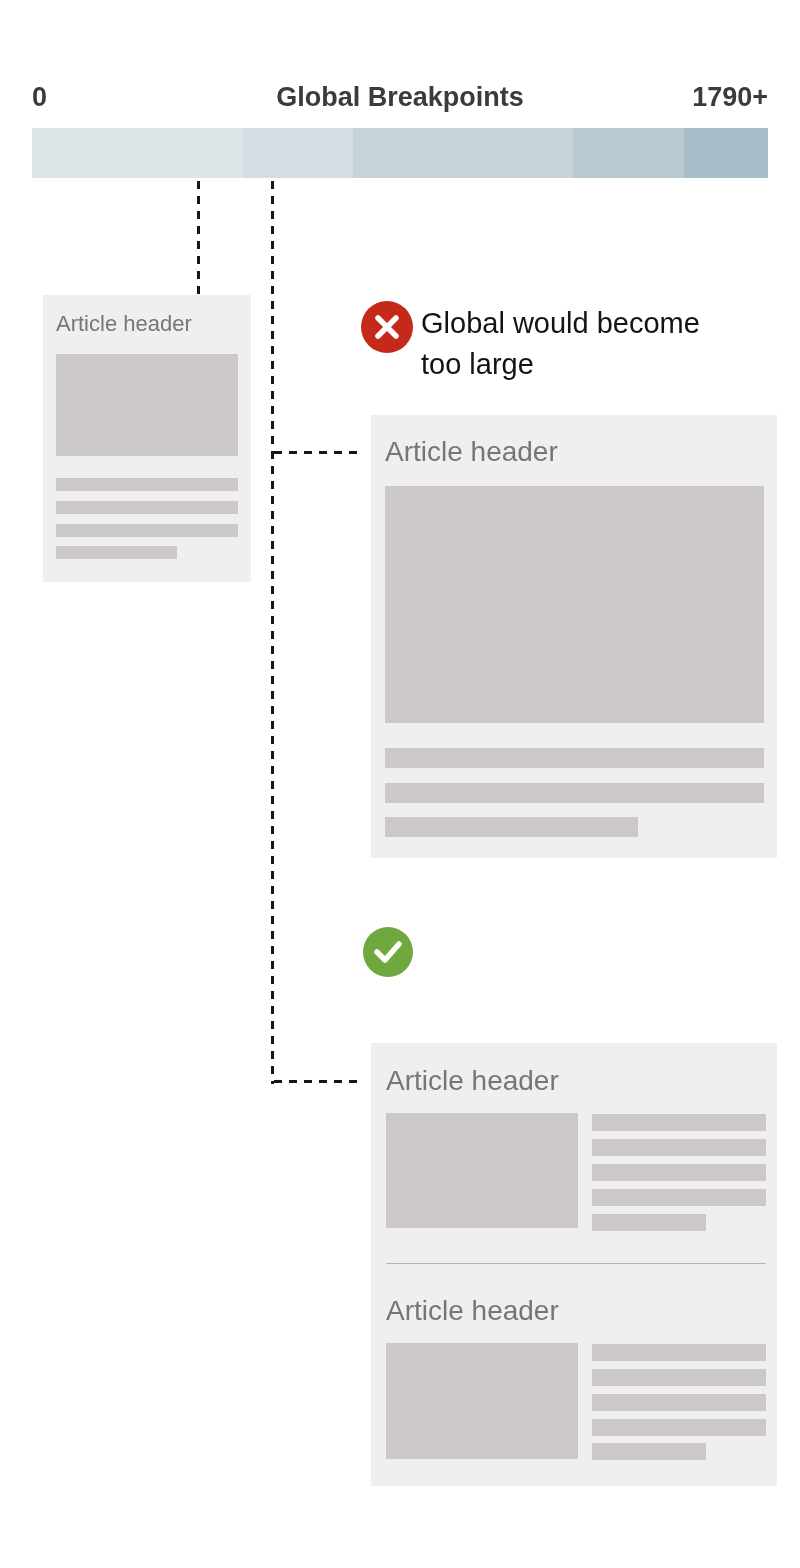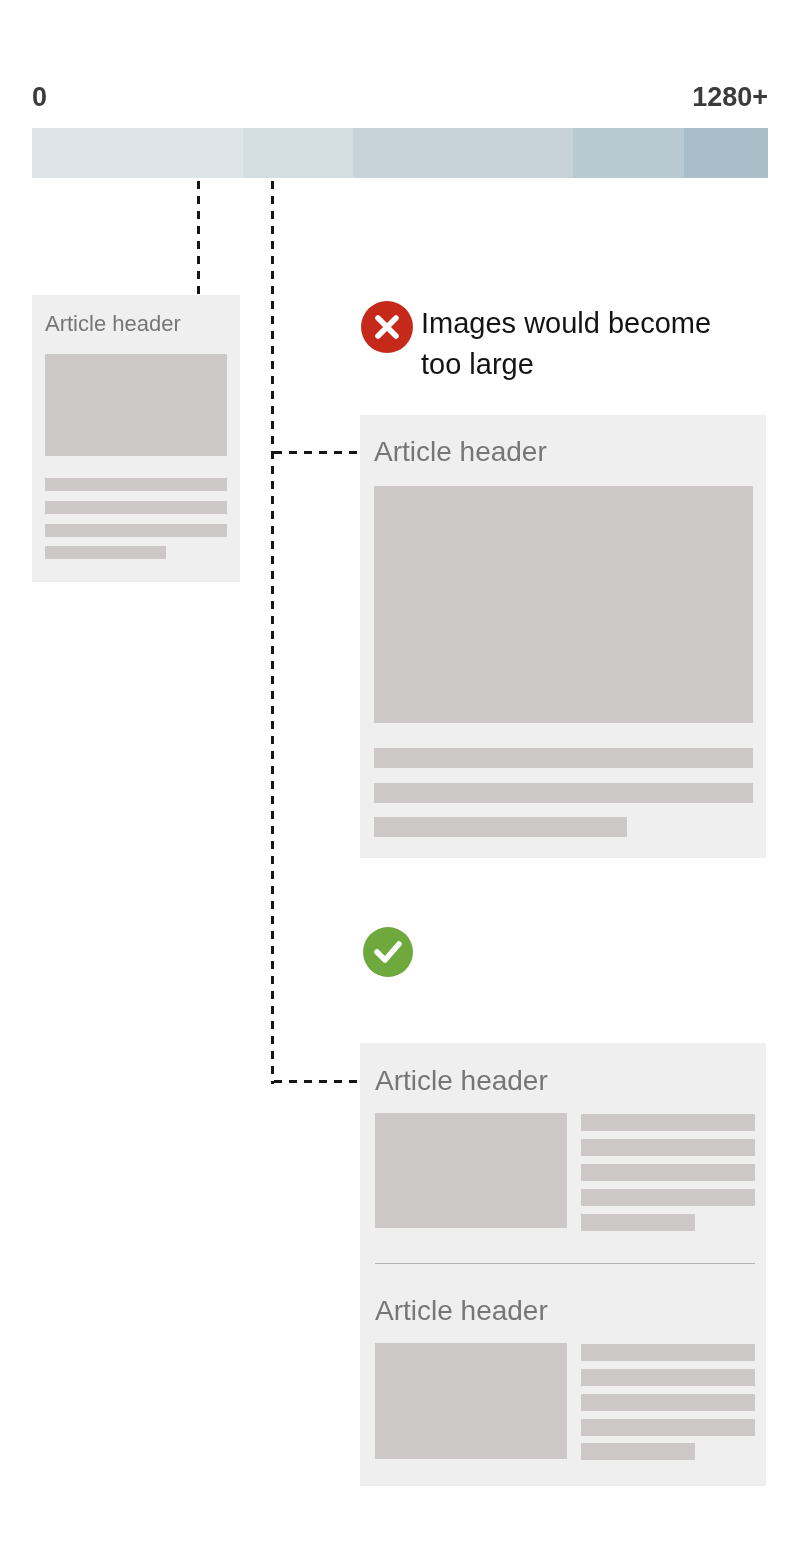--- a/index.html
+++ b/index.html
@@ -19,21 +19,21 @@
   
   .dash-v { position:absolute; width:3px;
             background:repeating-linear-gradient(to bottom,#161616 0 8px,transparent 8px 15px); }
   .dash-h { position:absolute; height:3px;
             background:repeating-linear-gradient(to right,#161616 0 8px,transparent 8px 15px); }
   .dash-a  { left:197px; top:181px; height:113px; }
   .dash-b  { left:271px; top:181px; height:903px; }
   .dash-b1 { left:274px; top:451px; width:85px; }
   .dash-b2 { left:274px; top:1080px; width:85px; }
   
-  .card { position:absolute; background:#f0efef; }
+  .card { position:absolute; background:#f0efef;margin-left:11px; }
   .card-small { left:32px;  top:295px;  width:208px; height:287px; }
   .card-large { left:360px; top:415px;  width:406px; height:443px; }
   .card-split { left:360px; top:1043px; width:406px; height:443px; }
   .card-header { position:absolute; color:#767676; white-space:nowrap; }
   .hdr-sm { font-size:22px; }
   .hdr-lg { font-size:28px; }
   .ph { position:absolute; background:#cbc8c7; }
   .divider { position:absolute; left:15px; top:220px; width:380px; height:1px; background:#b5b2b1; }
   
   .annot-icon { position:absolute; }
@@ -42,21 +42,22 @@
   .annot-bad-text  { left:421px; top:303px; width:310px; }
   .annot-good-icon { left:363px; top:927px; width:50px; height:50px; }
   .annot-good-text { left:423px; top:929px; width:310px; }
 </style>
 </head>
 <body>
 
 <div class="canvas">
 
   <div class="scale-label scale-min">0</div>
-  <div class="scale-label scale-max">1280+</div>
+  <div class="scale-label scale-title">Global Breakpoints</div>
+  <div class="scale-label scale-max">1790+</div>
 
   <div class="bar">
     <div class="seg" style="width: 211px; background: rgb(222, 229, 233);"></div>
     <div class="seg" style="width: 110px; background: rgb(211, 221, 226);"></div>
     <div class="seg" style="width: 220px; background: rgb(199, 211, 217);"></div>
     <div class="seg" style="width: 111px; background: rgb(185, 201, 209);"></div>
     <div class="seg" style="width: 84px; background: rgb(169, 190, 201);"></div>
   </div>
 
   <div class="dash-v dash-a"></div>
@@ -72,21 +73,21 @@
     <div class="ph" style="left:13px; top:229px; width:182px; height:13px;"></div>
     <div class="ph" style="left:13px; top:251px; width:121px; height:13px;"></div>
   </div>
 
   <div class="annot-icon annot-bad-icon">
     <svg width="52" height="52" viewBox="0 0 52 52">
       <circle cx="26" cy="26" r="26" fill="#c5291a"></circle>
       <path d="M17 17 L35 35 M35 17 L17 35" stroke="#ffffff" stroke-width="5.5" stroke-linecap="round" fill="none"></path>
     </svg>
   </div>
-  <div class="annot-text annot-bad-text">Images would become too large</div>
+  <div class="annot-text annot-bad-text">Global would become too large</div>
 
   <div class="card card-large">
     <div class="card-header hdr-lg" style="left:14px; top:21px;">Article header</div>
     <div class="ph" style="left:14px; top:71px;  width:379px; height:237px;"></div>
     <div class="ph" style="left:14px; top:333px; width:379px; height:20px;"></div>
     <div class="ph" style="left:14px; top:368px; width:379px; height:20px;"></div>
     <div class="ph" style="left:14px; top:402px; width:253px; height:20px;"></div>
   </div>
 
   <div class="annot-icon annot-good-icon">

